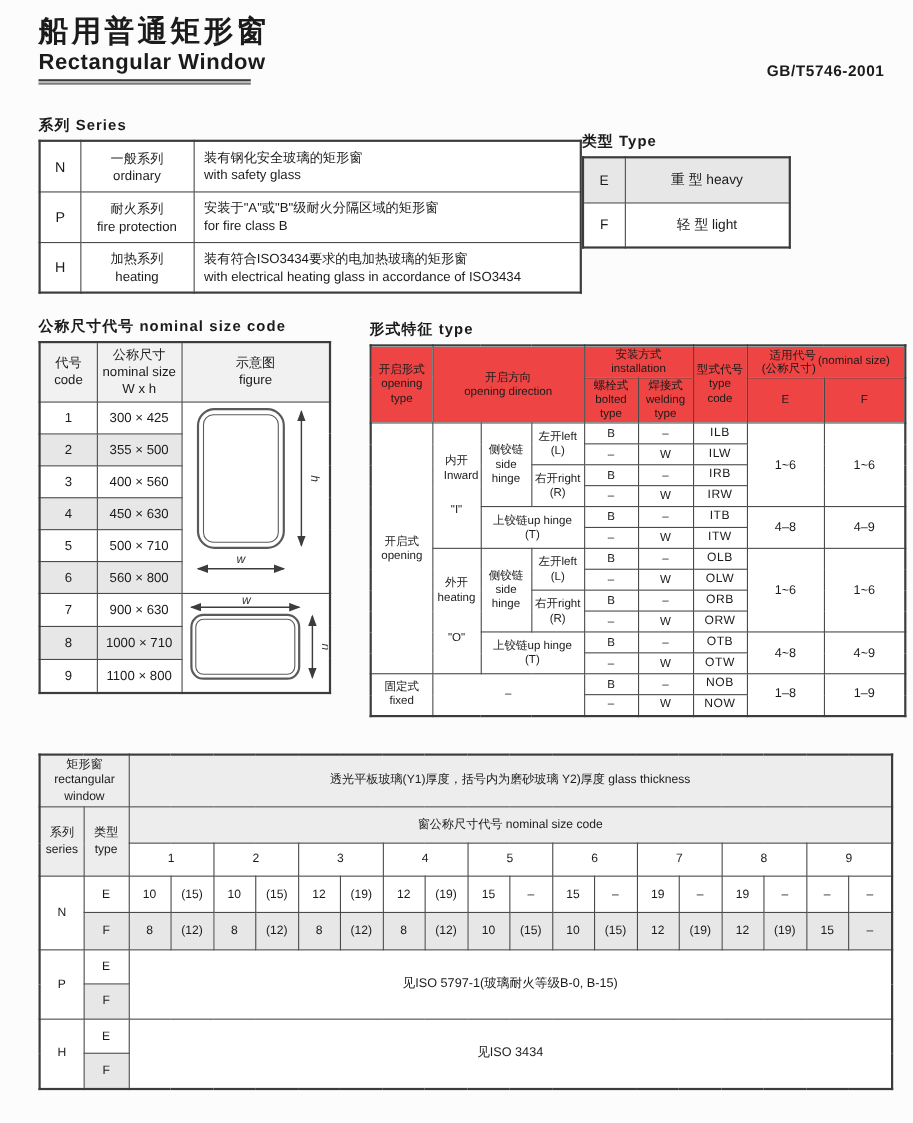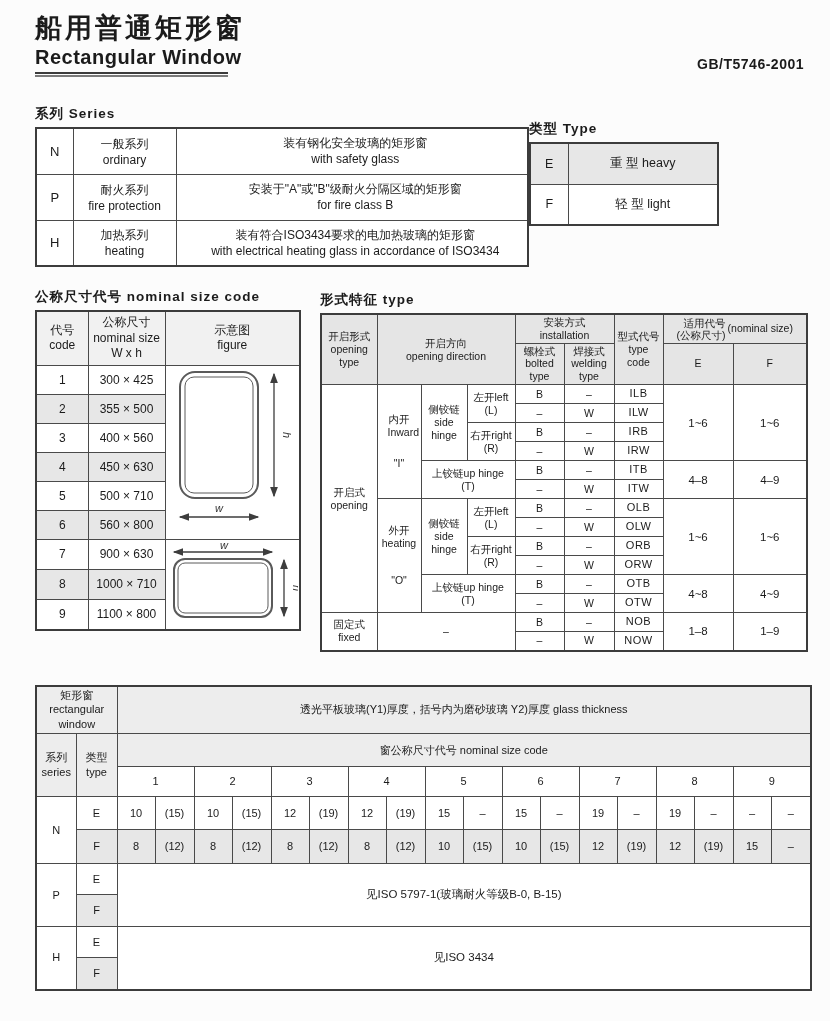--- a/index.html
+++ b/index.html
@@ -16,35 +16,35 @@
 
   .sec-label { font-weight: bold; font-size: 13.5px; letter-spacing: 1px; margin-bottom: 4px; }
 
   table.tbl { border-collapse: collapse; table-layout: fixed; background: #fff; }
   table.tbl td { border: 1px solid #4a4a4a; text-align: center; vertical-align: middle; padding: 1px 2px; overflow: hidden; }
   table.tbl { border: 2px solid #3c3c3c; }
 
   .row1 { display: flex; margin: 28px 0 0 35px; align-items: flex-start; }
   .series-tbl { width: 492px; font-size: 12px; }
   .series-tbl td { height: 46px; }
-  .series-tbl .desc { text-align: center; padding-left: 9px; line-height: 1.35; }
+  .series-tbl .desc { text-align: left; padding-left: 9px; line-height: 1.35; }
   .series-tbl .code { font-size: 13px; }
   .type-block { margin-top: 15px; }
   .type-tbl { width: 188px; font-size: 12.5px; }
   .type-tbl td { height: 41px; }
 
-  .row2 { display: flex; margin: 21px 0 0 35px; align-items: flex-start; }
+  .row2 { display: flex; margin: 21px 0 0 35px; align-items: flex-start; gap: 16px; }
   .size-tbl { width: 264px; font-size: 12px; }
   .size-tbl td { height: 29px; }
   .size-tbl tr.hd td { height: 54px; line-height: 1.3; background: #f1f1f1; }
   .fig-cell { background: #fff !important; }
   .feature-block { margin-left: 19px; margin-top: 3px; }
   .feature-tbl { width: 486px; font-size: 10.5px; }
   .feature-tbl td { height: 19px; line-height: 1.22; }
-  .feature-tbl tr.hd td { background: #e5e5e5; }
+  .feature-tbl tr.hd td { background: #ef4444; }
   .feature-tbl .tcode { font-size: 11px; letter-spacing: 0.5px; }
   .feature-tbl .rng { font-size: 11.5px; }
   .dir-cell { display: flex; flex-direction: column; justify-content: space-evenly; height: 100%; }
   .app-hdr { display: flex; align-items: center; justify-content: center; gap: 2px; text-align: right; }
   .app-hdr .stack { line-height: 1.15; }
 
   .shade { background: #e7e7e7; }
 
   .glass-wrap { margin: 33px 0 0 35px; }
   .glass-tbl { width: 775px; font-size: 11px; }

